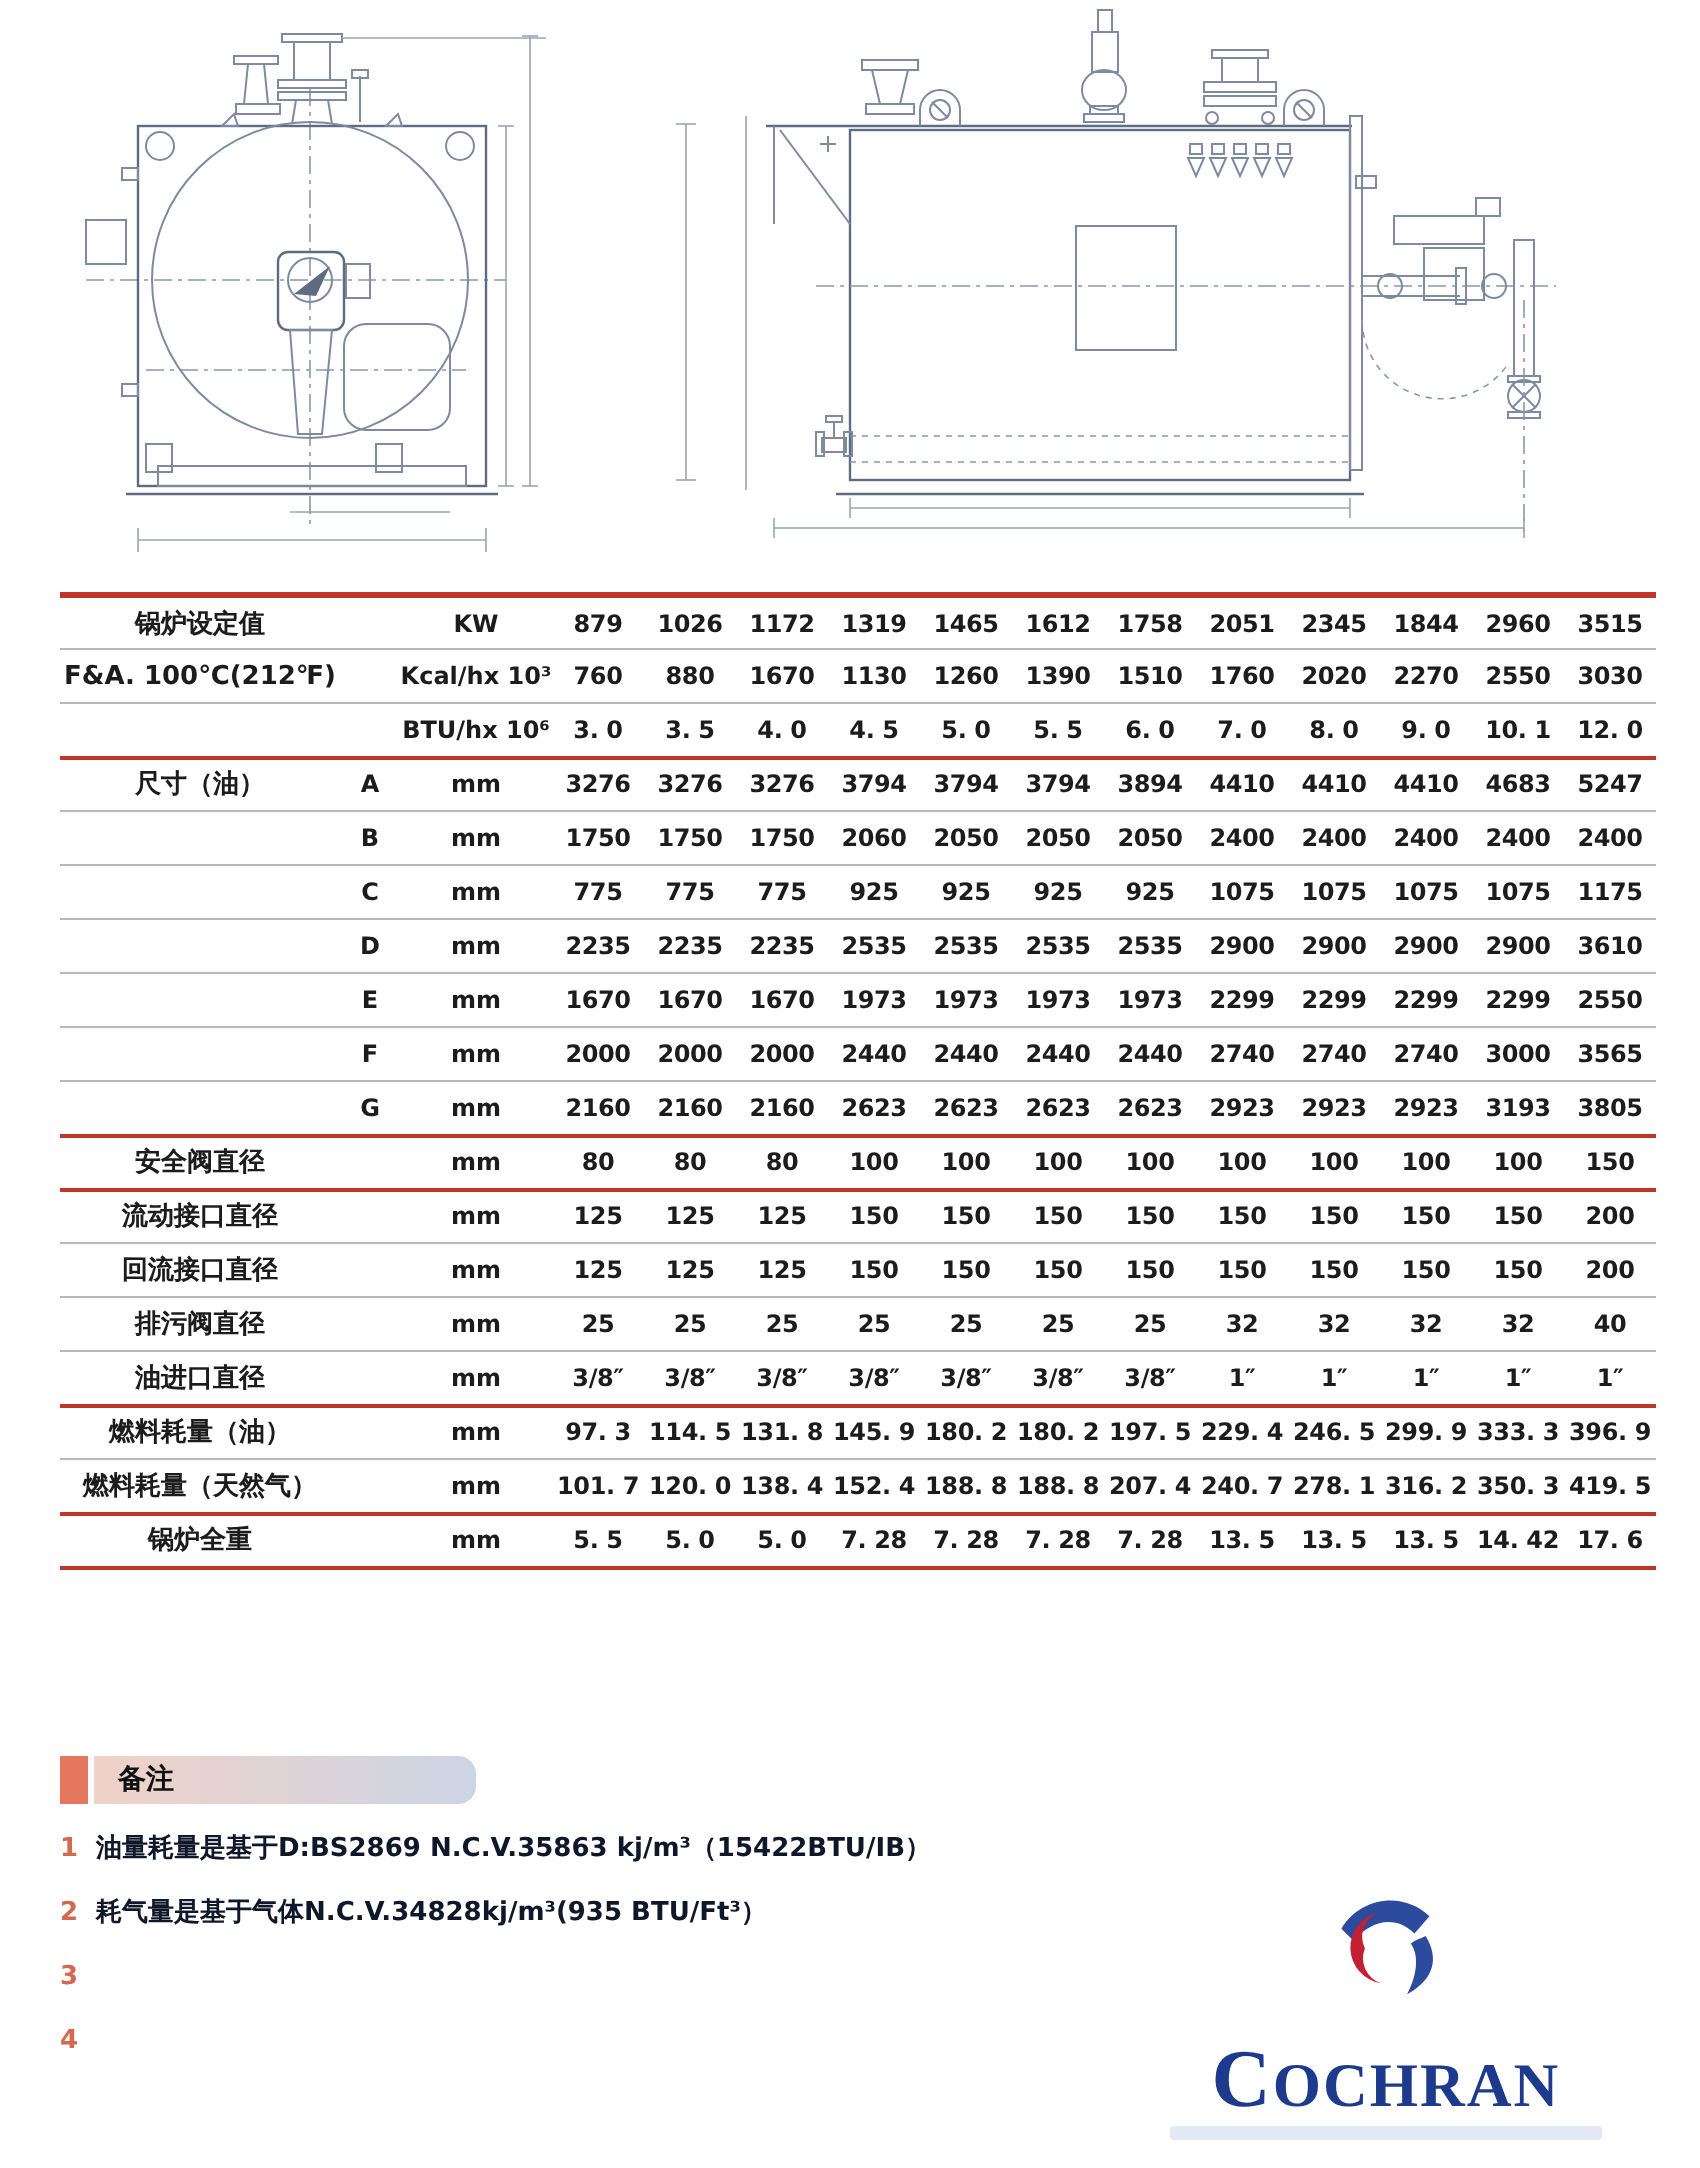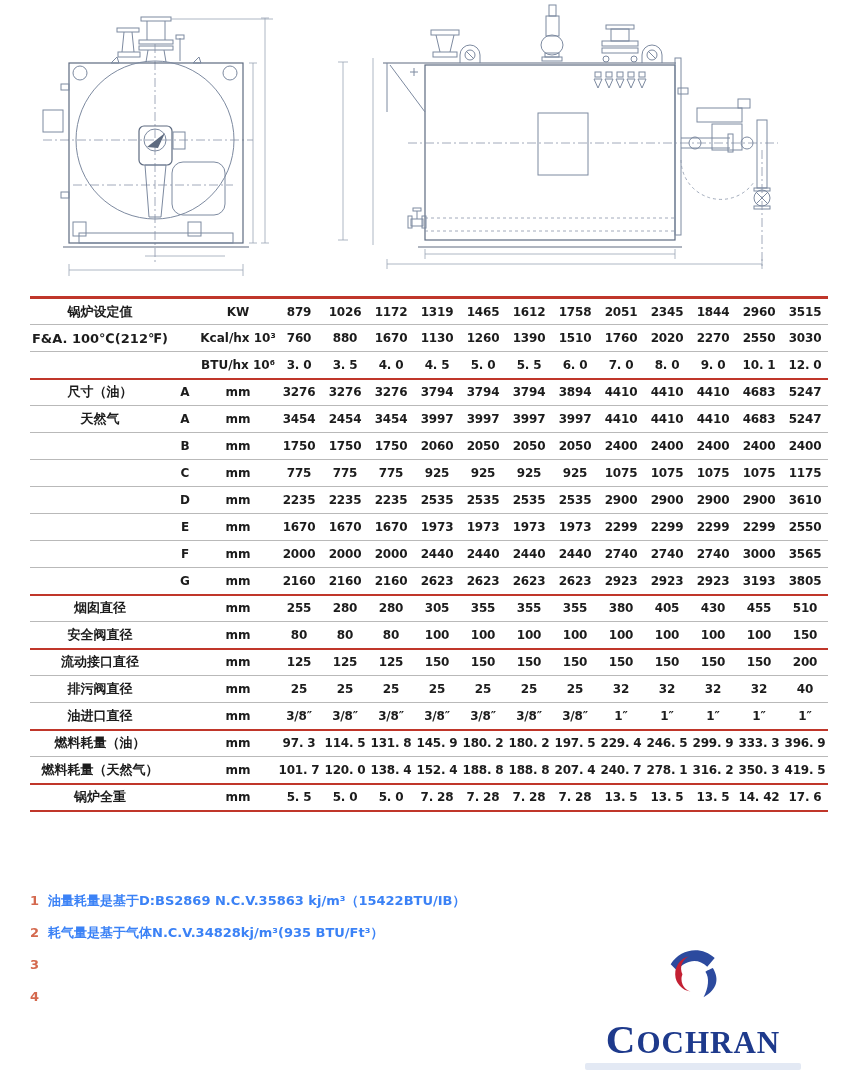--- a/index.html
+++ b/index.html
@@ -31,21 +31,21 @@
 
   
   .notes{position:absolute;left:30px;top:878px;width:560px;}
   .notes-bar{display:flex;align-items:stretch;height:24px;width:208px;}
   .notes-bar .chip{width:14px;background:#e4775e;}
   .notes-bar .bar{flex:1;margin-left:3px;background:linear-gradient(to right,#f0d2c8,#ccd4e4);
                   border-radius:0 9px 9px 0;display:flex;align-items:center;}
   .notes-bar .bar span{font-size:14px;font-weight:bold;color:#111;padding-left:12px;}
   .note-item{display:flex;margin-top:13px;line-height:19px;}
   .note-item .num{color:#d4694e;font-weight:bold;font-size:13px;width:18px;flex:none;}
-  .note-item .txt{color:#3b82f6;font-weight:bold;font-size:13px;}
+  .note-item .txt{color:#0f172a;font-weight:bold;font-size:13px;}
 
   
   .logo{position:absolute;left:585px;top:942px;width:216px;text-align:center;}
   .logo-mark{margin:0 auto;display:block;}
   .logo-word{font-family:"Liberation Serif","DejaVu Serif",serif;font-weight:bold;
              color:#1e3a8c;font-size:31px;letter-spacing:1px;line-height:34px;margin-top:18px;}
   .logo-word::first-letter{font-size:41px;}
   .logo-strip{height:7px;background:#e3e9f4;margin-top:3px;border-radius:2px;}
 </style>
 </head>
@@ -279,37 +279,20 @@
           <td class="c-val">3794</td>
           <td class="c-val">3794</td>
           <td class="c-val">3894</td>
           <td class="c-val">4410</td>
           <td class="c-val">4410</td>
           <td class="c-val">4410</td>
           <td class="c-val">4683</td>
           <td class="c-val">5247</td>
         </tr>
         <tr>
-          <td class="c-label">天然气</td>
-          <td class="c-sub">A</td>
-          <td class="c-unit">mm</td>
-          <td class="c-val">3454</td>
-          <td class="c-val">2454</td>
-          <td class="c-val">3454</td>
-          <td class="c-val">3997</td>
-          <td class="c-val">3997</td>
-          <td class="c-val">3997</td>
-          <td class="c-val">3997</td>
-          <td class="c-val">4410</td>
-          <td class="c-val">4410</td>
-          <td class="c-val">4410</td>
-          <td class="c-val">4683</td>
-          <td class="c-val">5247</td>
-        </tr>
-        <tr>
           <td class="c-label"></td>
           <td class="c-sub">B</td>
           <td class="c-unit">mm</td>
           <td class="c-val">1750</td>
           <td class="c-val">1750</td>
           <td class="c-val">1750</td>
           <td class="c-val">2060</td>
           <td class="c-val">2050</td>
           <td class="c-val">2050</td>
           <td class="c-val">2050</td>
@@ -397,56 +380,56 @@
           <td class="c-val">2623</td>
           <td class="c-val">2623</td>
           <td class="c-val">2623</td>
           <td class="c-val">2623</td>
           <td class="c-val">2923</td>
           <td class="c-val">2923</td>
           <td class="c-val">2923</td>
           <td class="c-val">3193</td>
           <td class="c-val">3805</td>
         </tr>
-        <tr>
-          <td class="c-label">烟囱直径</td>
-          <td class="c-sub"></td>
-          <td class="c-unit">mm</td>
-          <td class="c-val">255</td>
-          <td class="c-val">280</td>
-          <td class="c-val">280</td>
-          <td class="c-val">305</td>
-          <td class="c-val">355</td>
-          <td class="c-val">355</td>
-          <td class="c-val">355</td>
-          <td class="c-val">380</td>
-          <td class="c-val">405</td>
-          <td class="c-val">430</td>
-          <td class="c-val">455</td>
-          <td class="c-val">510</td>
-        </tr>
         <tr class="red-sep">
           <td class="c-label">安全阀直径</td>
           <td class="c-sub"></td>
           <td class="c-unit">mm</td>
           <td class="c-val">80</td>
           <td class="c-val">80</td>
           <td class="c-val">80</td>
           <td class="c-val">100</td>
           <td class="c-val">100</td>
           <td class="c-val">100</td>
           <td class="c-val">100</td>
           <td class="c-val">100</td>
           <td class="c-val">100</td>
           <td class="c-val">100</td>
           <td class="c-val">100</td>
           <td class="c-val">150</td>
         </tr>
         <tr>
           <td class="c-label">流动接口直径</td>
+          <td class="c-sub"></td>
+          <td class="c-unit">mm</td>
+          <td class="c-val">125</td>
+          <td class="c-val">125</td>
+          <td class="c-val">125</td>
+          <td class="c-val">150</td>
+          <td class="c-val">150</td>
+          <td class="c-val">150</td>
+          <td class="c-val">150</td>
+          <td class="c-val">150</td>
+          <td class="c-val">150</td>
+          <td class="c-val">150</td>
+          <td class="c-val">150</td>
+          <td class="c-val">200</td>
+        </tr>
+        <tr>
+          <td class="c-label">回流接口直径</td>
           <td class="c-sub"></td>
           <td class="c-unit">mm</td>
           <td class="c-val">125</td>
           <td class="c-val">125</td>
           <td class="c-val">125</td>
           <td class="c-val">150</td>
           <td class="c-val">150</td>
           <td class="c-val">150</td>
           <td class="c-val">150</td>
           <td class="c-val">150</td>
@@ -537,20 +520,26 @@
           <td class="c-val">13. 5</td>
           <td class="c-val">13. 5</td>
           <td class="c-val">13. 5</td>
           <td class="c-val">14. 42</td>
           <td class="c-val">17. 6</td>
         </tr>
       </tbody>
   </table>
 
   <div class="notes">
+    <div class="notes-bar">
+      <div class="chip"></div>
+      <div class="bar">
+        <span>备注</span>
+      </div>
+    </div>
     <div id="notes-list">
         <div class="note-item">
           <span class="num">1</span>
           <span class="txt">油量耗量是基于D:BS2869 N.C.V.35863 kj/m³（15422BTU/IB）</span>
         </div>
         <div class="note-item">
           <span class="num">2</span>
           <span class="txt">耗气量是基于气体N.C.V.34828kj/m³(935 BTU/Ft³）</span>
         </div>
         <div class="note-item">

